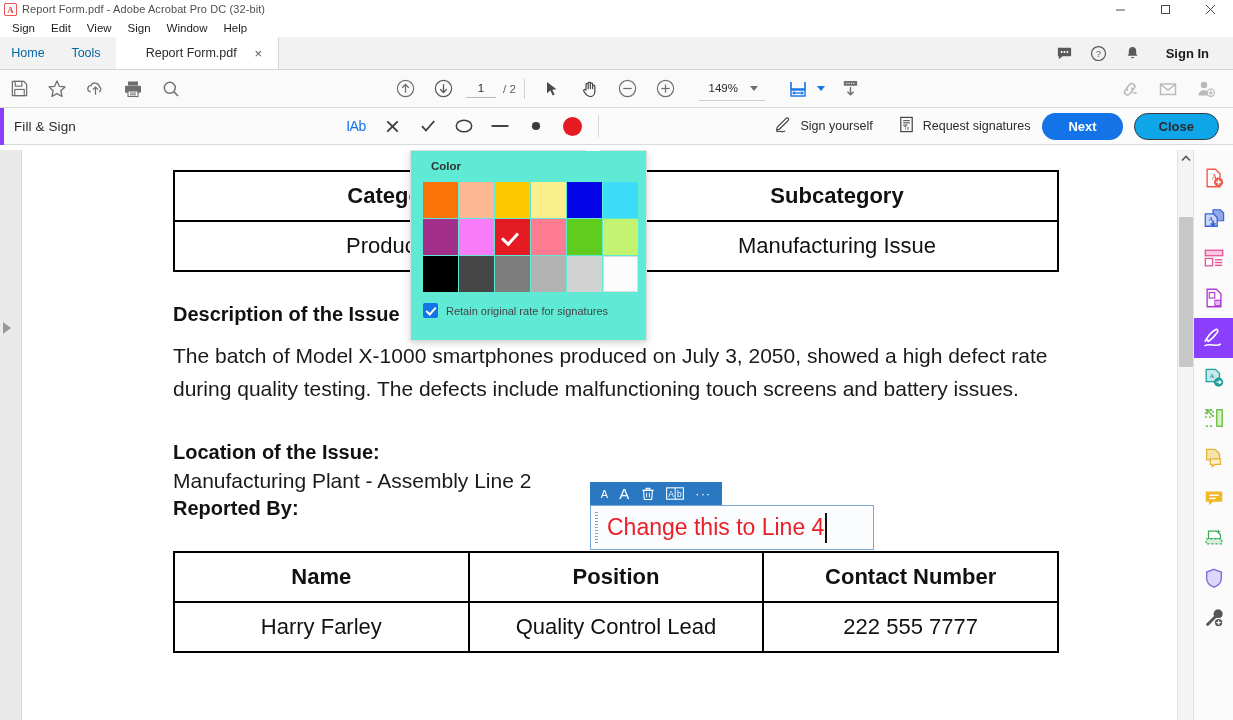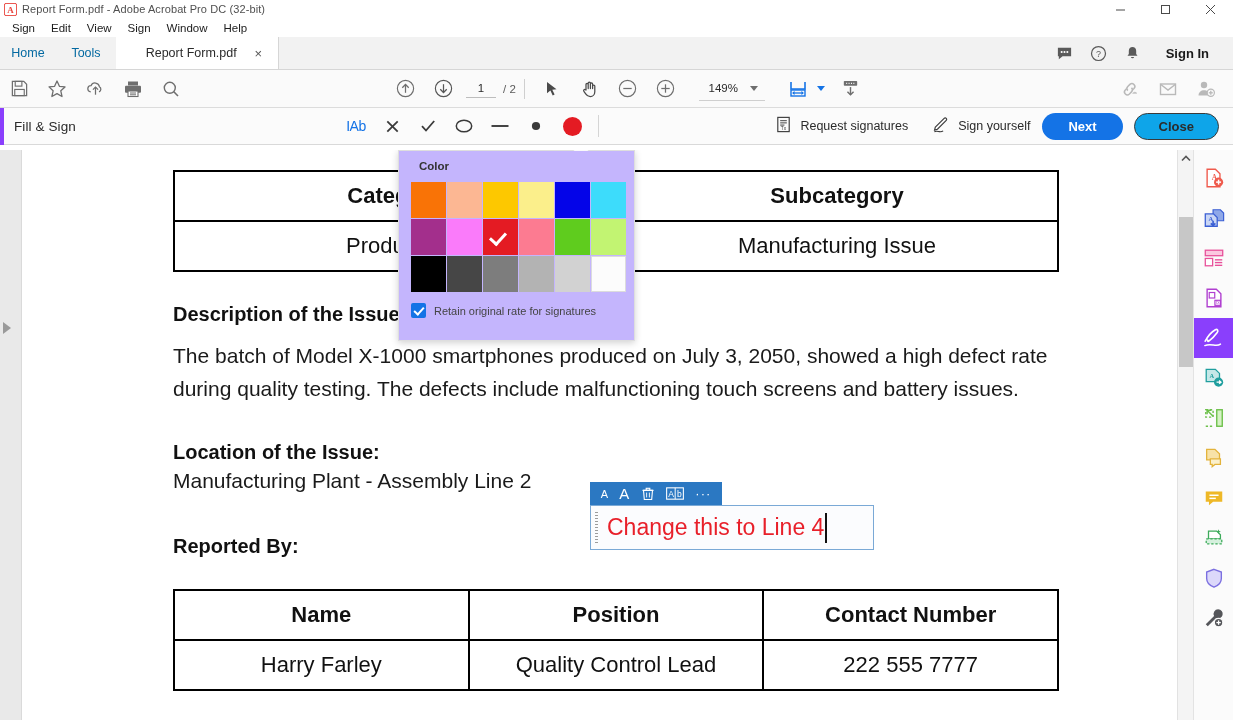--- a/index.html
+++ b/index.html
@@ -214,22 +214,22 @@
   .doc-h {
     margin-left:151px; font-size:20px; font-weight:bold; color:#111;
   }
   .doc-p {
     margin-left:151px; font-size:21px; color:#1a1a1a; line-height:33px;
     width:880px;
   }
 
   
   #color-popup {
-    position:absolute; left:398px; top:0px; width:237px; height:191px;
-    background:#c4b5fd; border:1px solid #dedede;
+    position:absolute; left:410px; top:0px; width:237px; height:191px;
+    background:#5eead4; border:1px solid #dedede;
     box-shadow:0 2px 7px rgba(0,0,0,0.18);
     z-index:40;
   }
   #color-popup-caret {
     position:absolute; left:174px; top:-8px; width:16px; height:8px;
     overflow:hidden;
   }
   #color-popup-caret:before {
     content:""; position:absolute; left:1px; top:2px; width:13px; height:13px;
     background:#fafafa; border-left:1px solid #dedede; border-top:1px solid #dedede;
@@ -530,40 +530,40 @@
           <circle cx="6" cy="6" r="4.1" fill="#3a3a3a"></circle>
         </svg>
     </div>
     <div class="fstool">
       <span id="fs-color-dot" style="background: rgb(228, 27, 35);"></span>
     </div>
     <div id="fs-divider"></div>
   </div>
 
   <div id="fs-right">
+    <div class="fs-action">
+      <span>
+        <svg width="19" height="19" viewBox="0 0 20 20">
+            <path d="M3.5 12.8L12.8 3.5c.6-.6 1.6-.6 2.2 0s.6 1.6 0 2.2L5.7 15l-3 .9z" fill="none" stroke="#3a3a3a" stroke-width="1.2"></path>
+            <path d="M2.5 17.6c1.7-1 3.4-.4 5-.1s3 .2 4.2-.8" fill="none" stroke="#3a3a3a" stroke-width="1.1"></path>
+          </svg>
+      </span>
+      <span>Sign yourself</span>
+    </div>
     <div class="fs-action">
       <span>
         <svg width="19" height="19" viewBox="0 0 20 20">
             <rect x="4" y="2.5" width="12" height="15" fill="none" stroke="#3a3a3a" stroke-width="1.2"></rect>
             <line x1="6.5" y1="6" x2="13.5" y2="6" stroke="#3a3a3a" stroke-width="1"></line>
             <line x1="6.5" y1="8.3" x2="13.5" y2="8.3" stroke="#3a3a3a" stroke-width="1"></line>
             <line x1="6.5" y1="10.6" x2="11" y2="10.6" stroke="#3a3a3a" stroke-width="1"></line>
             <text x="10" y="16" font-family="Liberation Sans, sans-serif" font-size="5" fill="#3a3a3a" text-anchor="middle">Tx</text>
           </svg>
       </span>
       <span>Request signatures</span>
-    </div>
-    <div class="fs-action">
-      <span>
-        <svg width="19" height="19" viewBox="0 0 20 20">
-            <path d="M3.5 12.8L12.8 3.5c.6-.6 1.6-.6 2.2 0s.6 1.6 0 2.2L5.7 15l-3 .9z" fill="none" stroke="#3a3a3a" stroke-width="1.2"></path>
-            <path d="M2.5 17.6c1.7-1 3.4-.4 5-.1s3 .2 4.2-.8" fill="none" stroke="#3a3a3a" stroke-width="1.1"></path>
-          </svg>
-      </span>
-      <span>Sign yourself</span>
     </div>
     <div id="next-btn">Next</div>
     <div id="close-btn">Close</div>
   </div>
 </div>
 
 <div id="docarea">
 
   <div id="left-rail">
     <div id="left-rail-arrow"></div>
@@ -584,21 +584,21 @@
         </tr>
       </tbody>
         </table>
 
       <div class="doc-h" style="margin-top:31px">Description of the Issue</div>
       <div class="doc-p" style="margin-top:13px">The batch of Model X-1000 smartphones produced on July 3, 2050, showed a high defect rate during quality testing. The defects include malfunctioning touch screens and battery issues.</div>
 
       <div class="doc-h" style="margin-top:36px">Location of the Issue:</div>
       <div class="doc-p" style="">Manufacturing Plant - Assembly Line 2</div>
 
-      <div class="doc-h" style="margin-top:38px">Reported By:</div>
+      <div class="doc-h" style="">Reported By:</div>
 
       <table class="doc-table" id="table2" style="margin-top:31px">
         <tbody>
             <tr>
           <td class="hdr">Name</td>
           <td class="hdr">Position</td>
           <td class="hdr">Contact Number</td>
         </tr>
         <tr>
           <td>Harry Farley</td>

